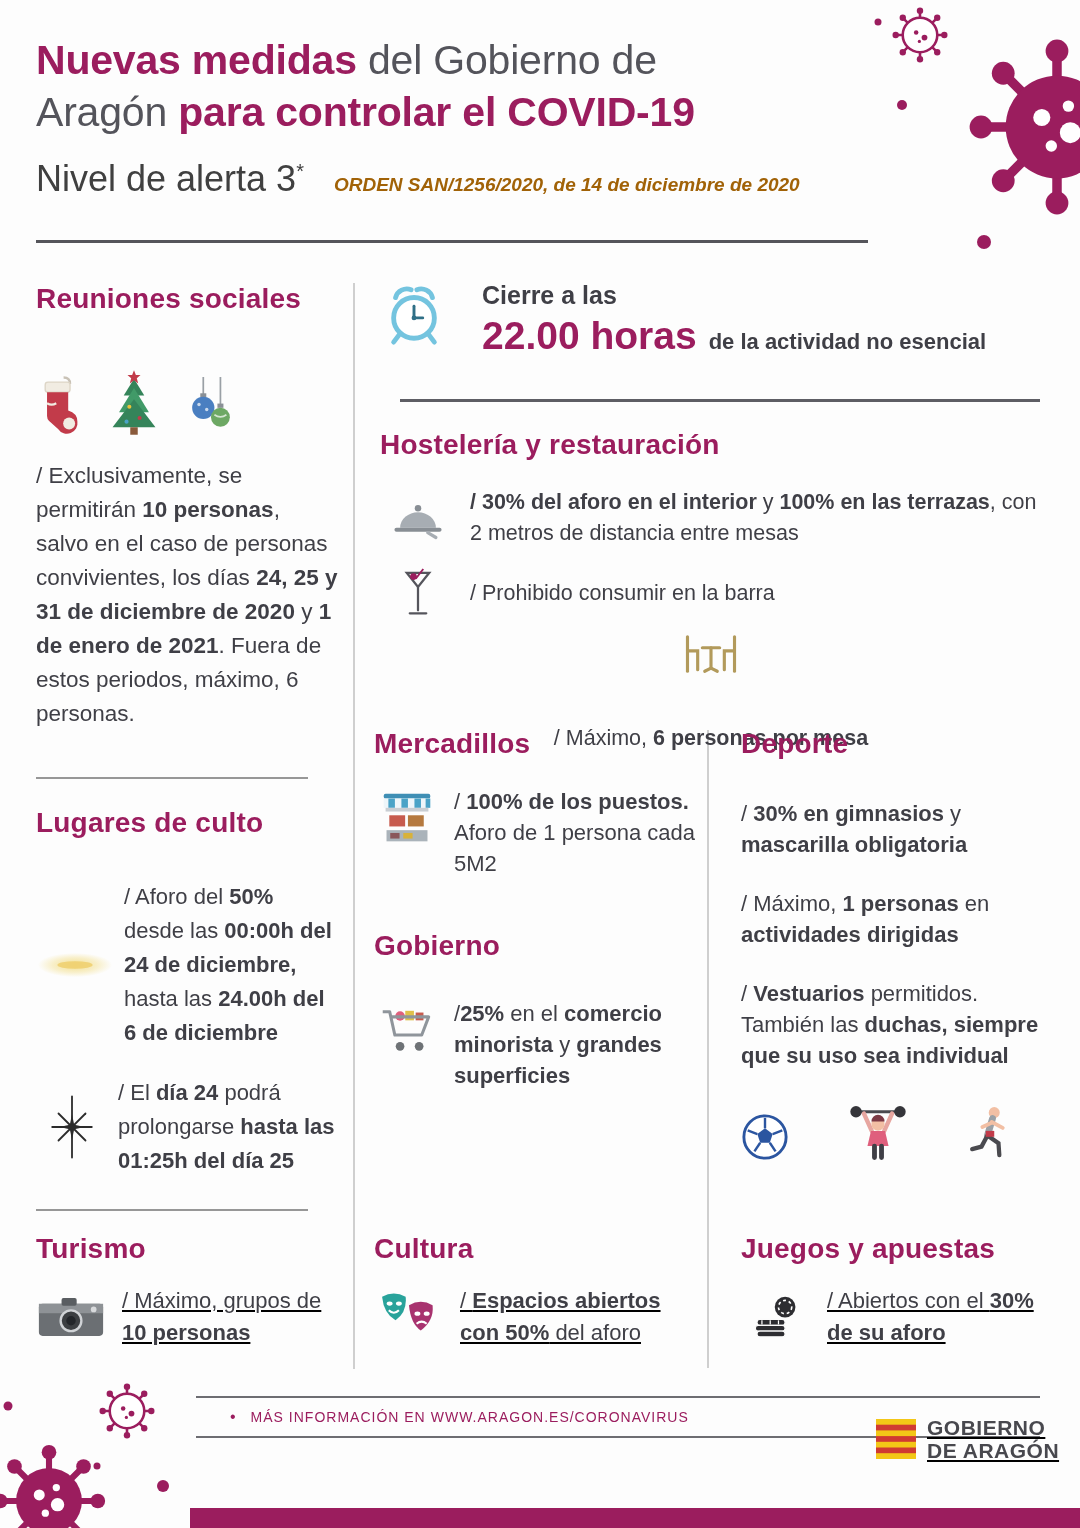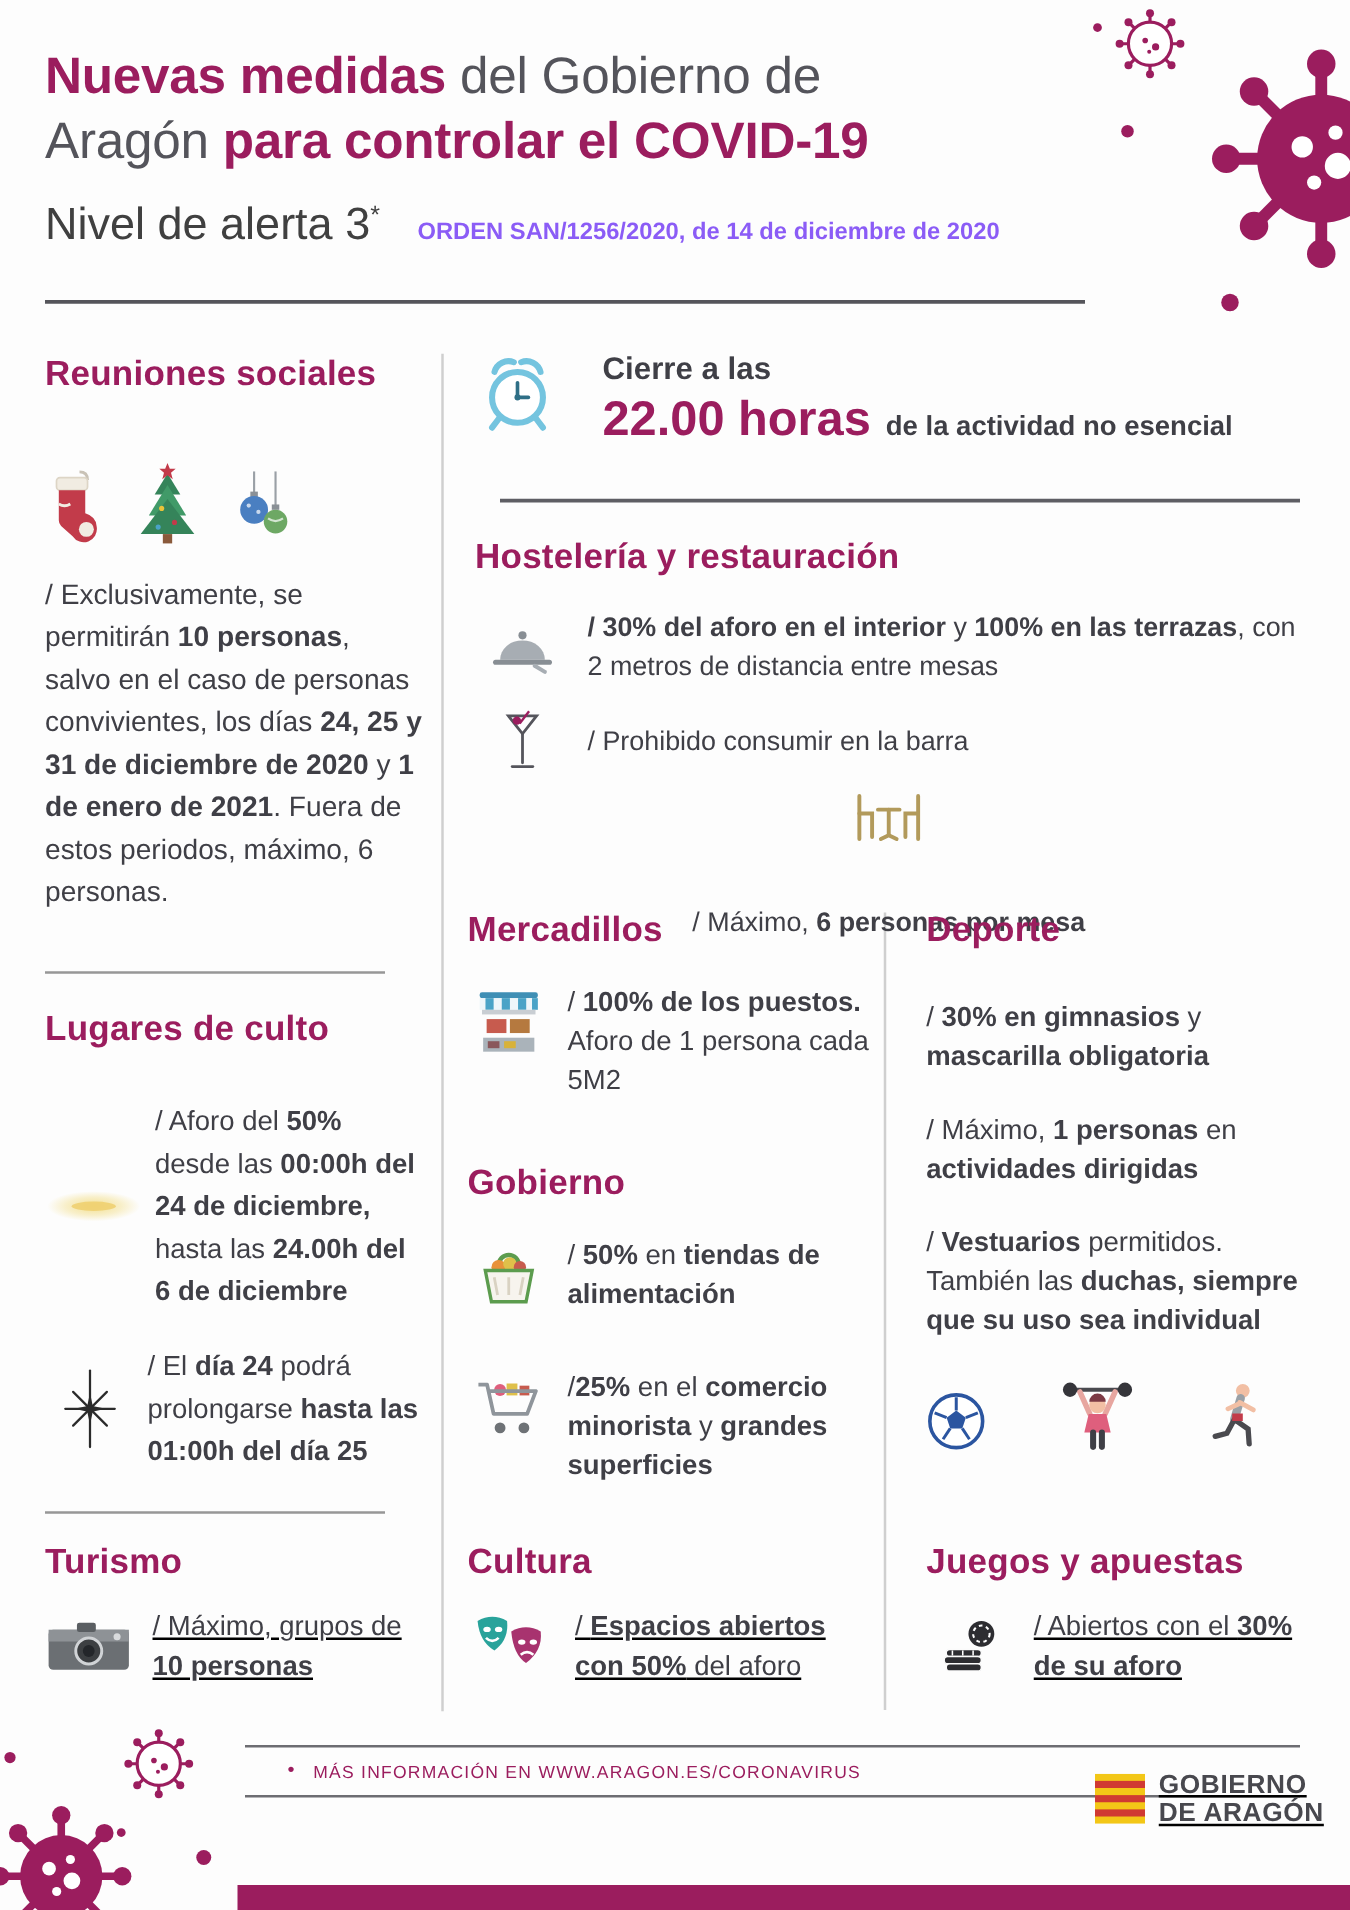--- a/index.html
+++ b/index.html
@@ -12,21 +12,21 @@
   .b{font-weight:700;}
   .m{color:var(--magenta);}
 
   
   .header{position:absolute;left:36px;top:34px;}
   .title{font-size:41px;line-height:52px;font-weight:400;color:#54545b;letter-spacing:-0.2px;}
   .title .t-line{display:block;}
   .alert-row{margin-top:20px;display:flex;align-items:baseline;gap:30px;}
   .alert{font-size:36px;color:#404040;}
   .alert sup{font-size:20px;vertical-align:super;}
-  .order{font-size:19px;font-weight:700;color:#8b5cf6;}
+  .order{font-size:19px;font-style:italic;font-weight:700;color:#a16207;}
   .header-rule{position:absolute;left:36px;top:240px;width:832px;height:3px;background:#55555b;}
 
   
   .virus-top{position:absolute;right:0;top:0;width:218px;height:278px;}
   .virus-bottom{position:absolute;left:0;top:1378px;width:190px;height:150px;}
 
   
   h2.sec{font-size:28px;line-height:32px;font-weight:700;color:var(--magenta);letter-spacing:0.2px;}
   .txt{color:var(--dark);}
   .thin-rule{border:none;border-top:2px solid #979797;width:272px;}
@@ -242,21 +242,21 @@
           <g stroke="#2b2b2b" stroke-width="2" stroke-linecap="round">
             <line x1="30" y1="2" x2="30" y2="70"></line>
             <line x1="8" y1="36" x2="52" y2="36"></line>
             <line x1="15" y1="21" x2="45" y2="51"></line>
             <line x1="45" y1="21" x2="15" y2="51"></line>
           </g>
           <polygon points="30,22 33,36 30,50 27,36" fill="#2b2b2b"></polygon>
           <polygon points="16,36 30,39 44,36 30,33" fill="#2b2b2b"></polygon>
         </svg>
       </div>
-      <div class="txt"><span>/ El </span><span class="b">día 24</span><span> podrá prolongarse </span><span class="b">hasta las 01:00h del día 25</span></div>
+      <div class="txt"><span>/ El </span><span class="b">día 24</span><span> podrá prolongarse </span><span class="b">hasta las 01:25h del día 25</span></div>
     </div>
 
     <hr class="thin-rule rule-2">
   </div>
 
   <div class="vdiv vdiv-1"></div>
   <div class="vdiv vdiv-2"></div>
 
   <div class="cierre">
     <svg viewBox="0 0 66 70" width="64" height="68">
@@ -349,33 +349,20 @@
           <rect x="8" y="41" width="44" height="12" fill="#aab3ba"></rect>
           <rect x="12" y="44" width="10" height="6" fill="#8a575b"></rect>
           <rect x="26" y="44" width="10" height="6" fill="#d8b23a"></rect>
         </svg>
       </div>
       <div class="txt"><span>/ </span><span class="b">100% de los puestos.</span><span> Aforo de 1 persona cada 5M2</span></div>
     </div>
 
     <h2 class="sec comercio-title">Gobierno</h2>
 
-    <div class="mid-item com-item-1">
-      <div class="icon-box">
-        <svg viewBox="0 0 56 58" width="50" height="52">
-          <path d="M19 20 a9 9 0 0 1 18 0" fill="none" stroke="#5c9c4e" stroke-width="4"></path>
-          <circle cx="19" cy="22" r="6.5" fill="#e8923a"></circle>
-          <circle cx="29" cy="19" r="6" fill="#dfc04a"></circle>
-          <circle cx="38" cy="22" r="5.5" fill="#c75b4e"></circle>
-          <path d="M7 25 h42 l-5.5 28 h-31 z" fill="#f7f4ee" stroke="#5c9c4e" stroke-width="3"></path>
-          <path d="M15 31 l3 16 M28 31 v16 M41 31 l-3 16" stroke="#d9d2c2" stroke-width="2.5" fill="none"></path>
-        </svg>
-      </div>
-      <div class="txt"><span>/ </span><span class="b">50%</span><span> en </span><span class="b">tiendas de alimentación</span></div>
-    </div>
 
     <div class="mid-item com-item-2">
       <div class="icon-box">
         <svg viewBox="0 0 60 56" width="52" height="50">
           <circle cx="22" cy="13" r="5.5" fill="#df5f7d"></circle>
           <rect x="28" y="7" width="10" height="11" fill="#dfc04a"></rect>
           <rect x="40" y="9" width="9" height="9" fill="#c75b4e"></rect>
           <path d="M2 8 h8 l6 27 h31 l8 -21 h-43" fill="none" stroke="#8f959b" stroke-width="3.5" stroke-linejoin="round"></path>
           <circle cx="22" cy="48" r="5" fill="#6e7276"></circle>
           <circle cx="44" cy="48" r="5" fill="#6e7276"></circle>

